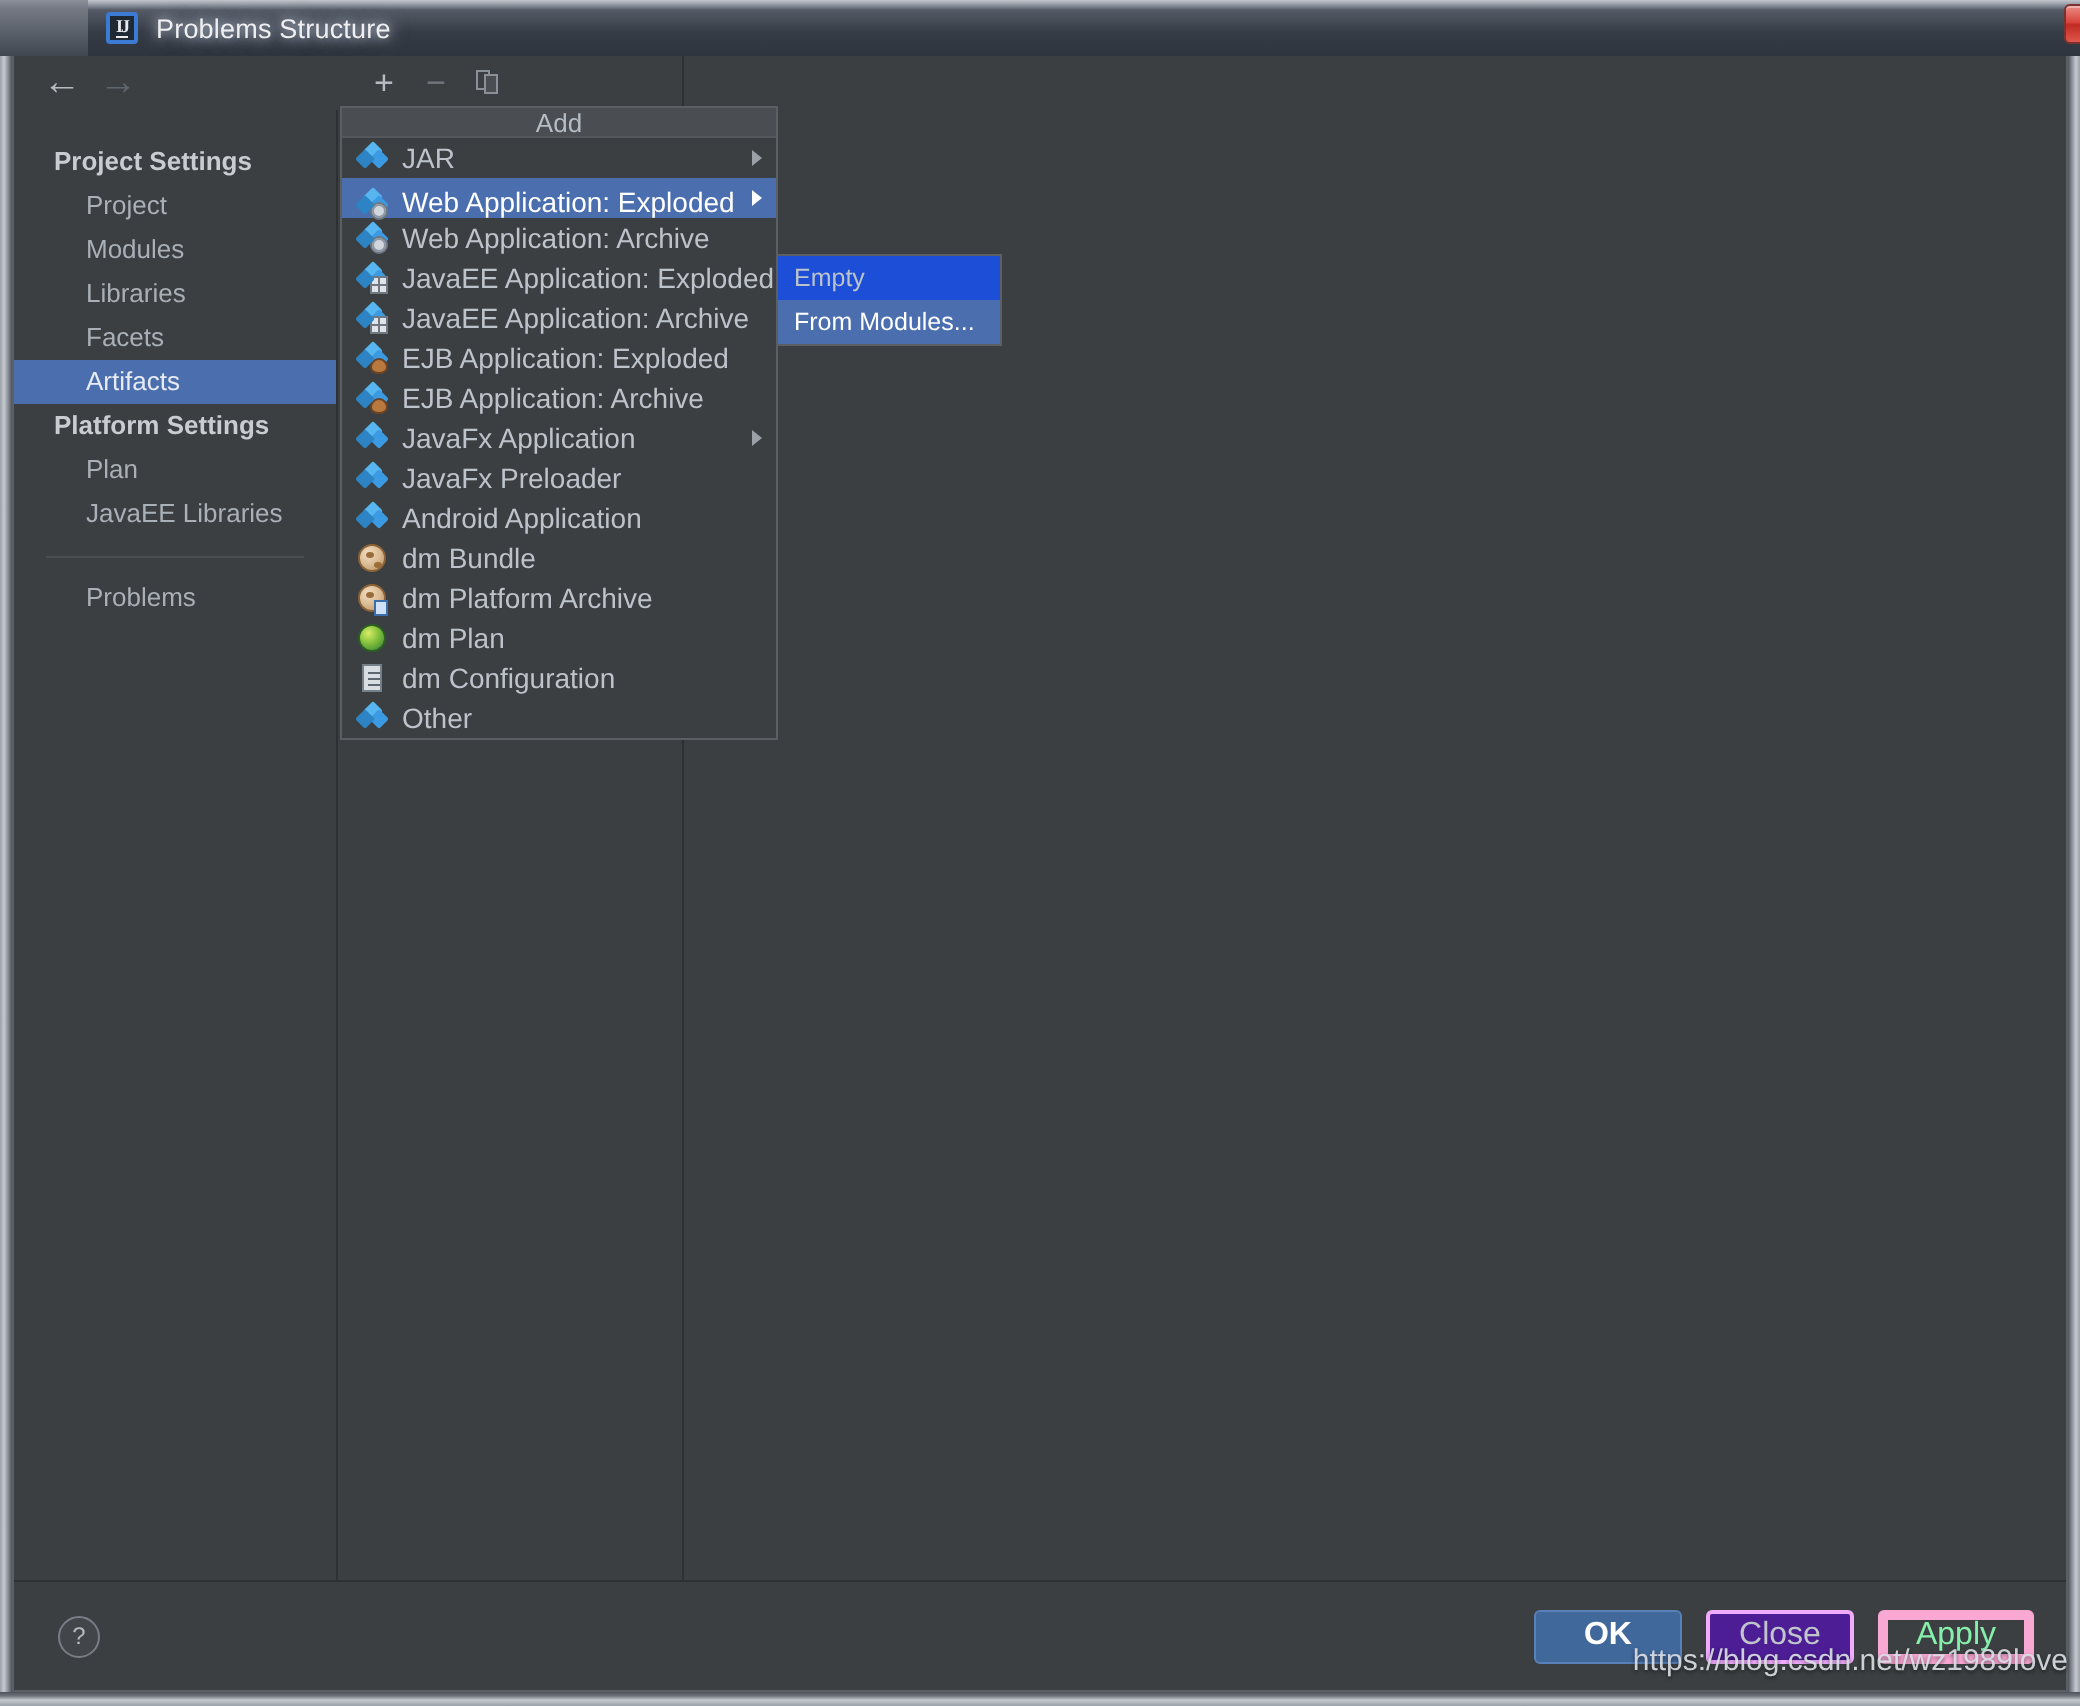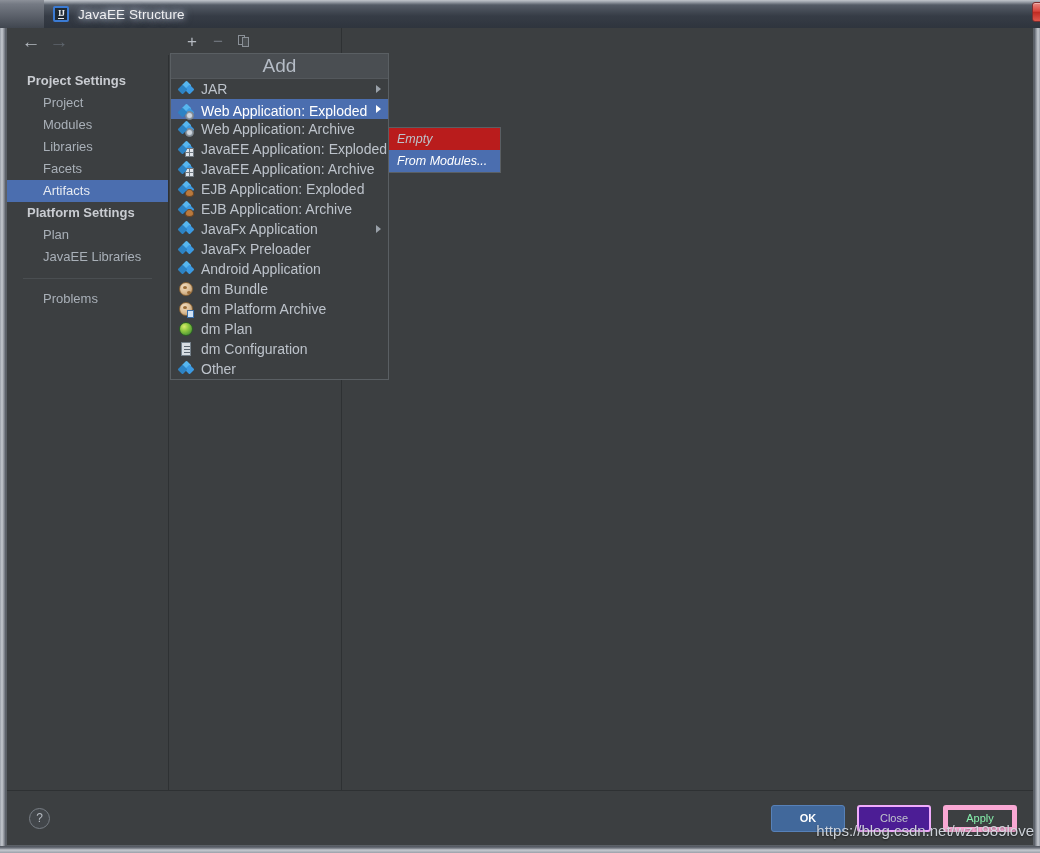--- a/index.html
+++ b/index.html
@@ -135,22 +135,22 @@
 
   
   #add-menu {
     position: absolute; left: 163px; top: 25px;
     width: 219px;
     background: #3c3f41;
     border: 1px solid #5a5f63;
     z-index: 40;
   }
   #add-header {
-    height: 25px; background: #4a4e52; color: #b5bcc6;
-    font-size: 19px; display: flex; align-items: center; justify-content: center;
+    height: 15px; background: #4a4e52; color: #b5bcc6;
+    font-size: 13px; display: flex; align-items: center; justify-content: center;
     border-bottom: 1px solid #54585c;
   }
   .menu-item {
     height: 20px; display: flex; align-items: center;
     color: #bdc3cb; font-size: 14px; padding-left: 8px;
     position: relative;
   }
   .menu-item.selected { background: #4b6eaf; color: #ffffff; align-items: flex-end; }
   .menu-item .m-label { margin-left: 8px; white-space: nowrap; }
   .menu-arrow {
@@ -214,24 +214,23 @@
     position:absolute; left:2px; top:0; width:10px; height:14px;
     background:#d8dde2; border:1px solid #74808a;
   }
   .ic-doc .sheet::before{ content:""; position:absolute; left:2px; top:3px; width:6px; height:1px;
      background:#5c6670; box-shadow: 0 3px 0 #5c6670, 0 6px 0 #5c6670; }
 
   
   #sub-menu {
     position: absolute; left: 381px; top: 99px;
     width: 113px;
-    background: #b91c1c;
+    background: #1d4ed8;
     border: 1px solid #5a5f63;
     z-index: 50;
-    font-style: italic;
   }
   .sub-item {
     height: 22px; display: flex; align-items: center;
     color: #bdc3cb; font-size: 12.5px; padding-left: 8px;
   }
   .sub-item.selected { background: #4b6eaf; color: #ffffff; }
 
   
   #detail-pane {
     position: absolute; left: 174px; top: 0; right: 0; height: 762px;
@@ -248,21 +247,21 @@
   #help-button {
     margin-left: 22px; width: 21px; height: 21px; border-radius: 50%;
     border: 1px solid #787e85; color: #b6bbc2;
     display: flex; align-items: center; justify-content: center;
     font-size: 12px; background: #42464a;
   }
   #btn-group { margin-left: auto; margin-right: 16px; display: flex; gap: 12px; }
   .dlg-btn {
     min-width: 74px; height: 27px; border-radius: 3px;
     display: flex; align-items: center; justify-content: center;
-    font-size: 11px; padding: 0 14px;
+    font-size: 16px; padding: 0 14px;
   }
   .dlg-btn.default {
     background: #41689b; border: 1px solid #5781b8; color: #ffffff; font-weight: bold;
   }
   .dlg-btn.normal {
     background: #4c1d95; border: 2px solid #f0abfc; color: #c0c5cb;
   }
   .dlg-btn.disabled {
     background: #3c3f41; border: 5px solid #f9a8d4; color: #86efac;
   }
@@ -279,21 +278,21 @@
 </head>
 <body>
 
 <div id="window">
 
   <div id="titlebar">
     <div id="titlebar-inner">
       <span class="app-icon">
           <span>IJ</span>
         </span>
-      <span id="window-title">JavaEE Structure</span>
+      <span id="window-title">Problems Structure</span>
     </div>
     <div id="close-button">
       <span class="x">x</span>
     </div>
   </div>
 
   <div id="frame-left"></div>
   <div id="frame-right"></div>
   <div id="frame-bottom"></div>
   <div id="frame-shadow-l"></div>

